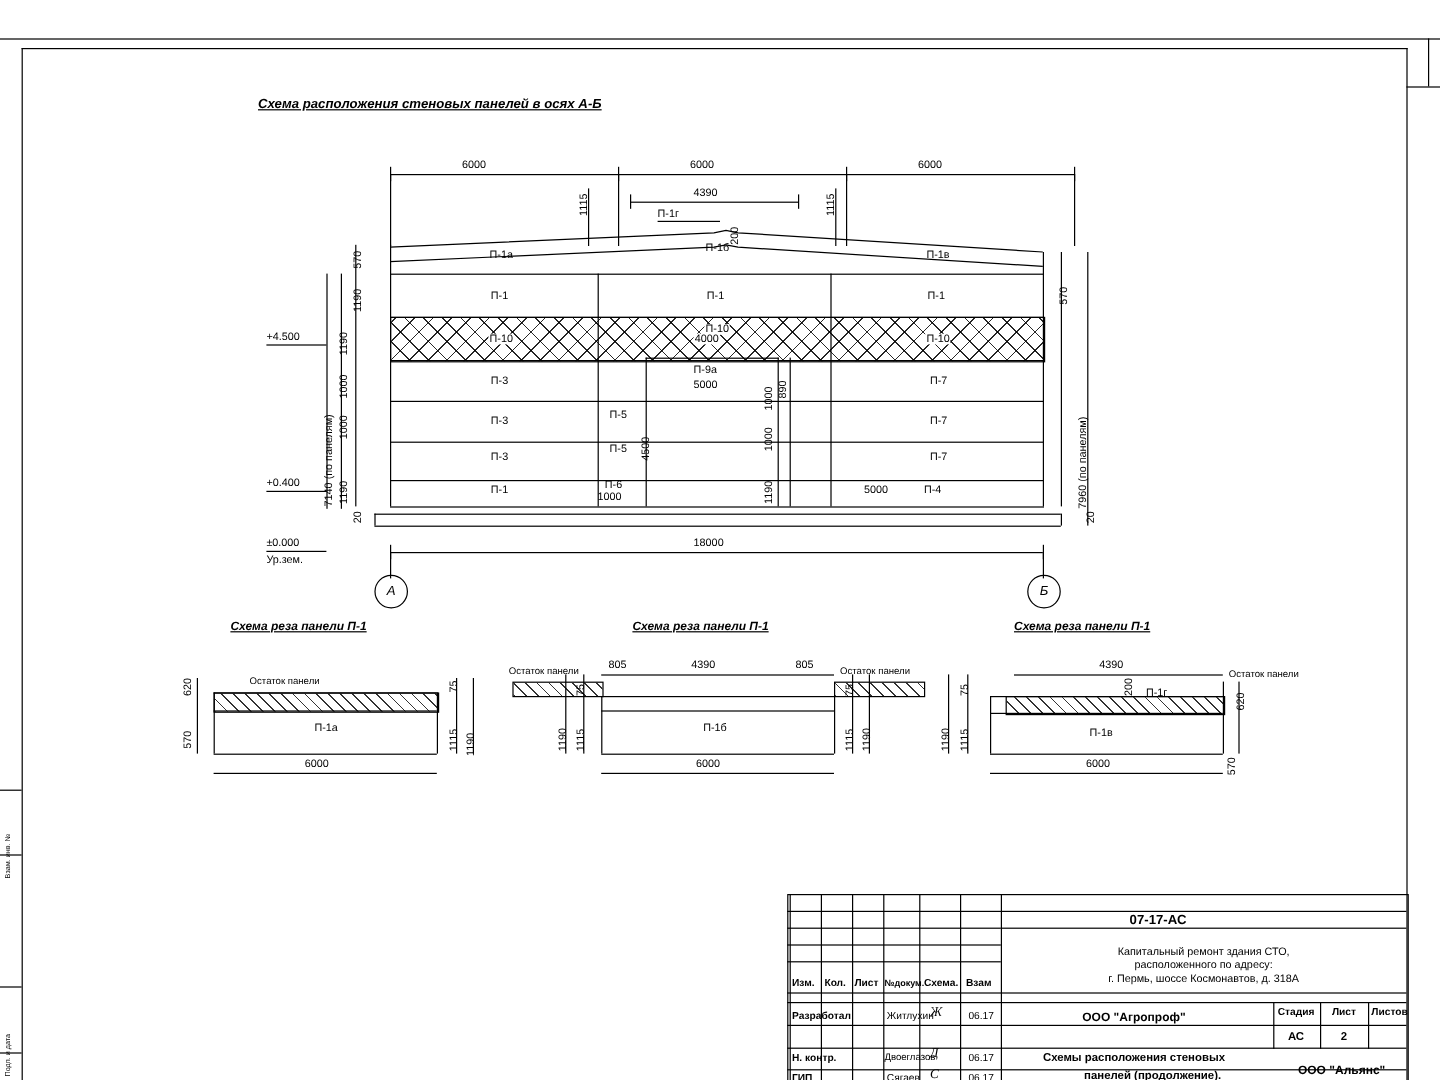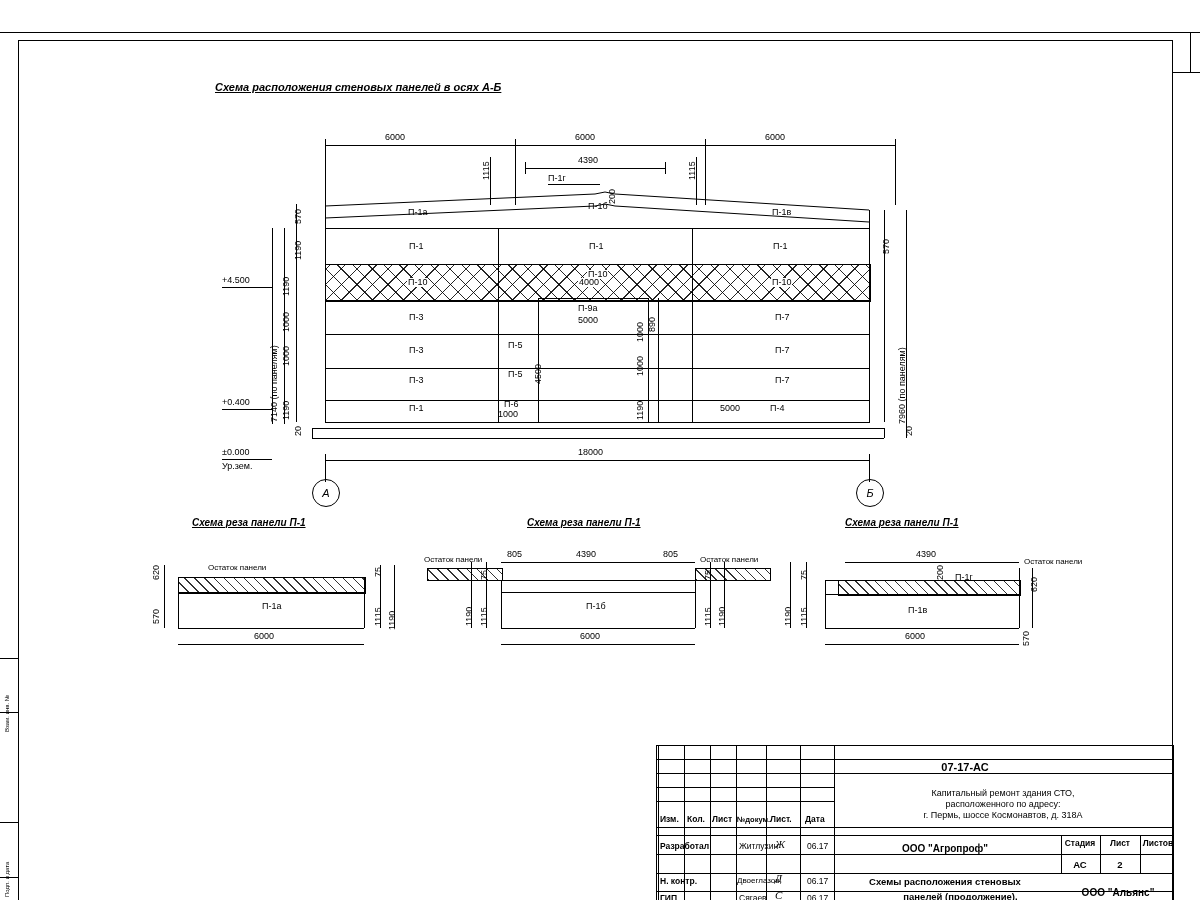--- a/index.html
+++ b/index.html
@@ -287,22 +287,22 @@
   <div class="t b c" style="left:965px;top:730px;font-size:11px;transform:translateX(-50%);text-align:center;">07-17-АС</div>
 
   <div class="t c" style="left:1003px;top:757px;font-size:9px;transform:translateX(-50%);">Капитальный ремонт здания СТО,</div>
   <div class="t c" style="left:1003px;top:768px;font-size:9px;transform:translateX(-50%);">расположенного по адресу:</div>
   <div class="t c" style="left:1003px;top:779px;font-size:9px;transform:translateX(-50%);">г. Пермь, шоссе Космонавтов, д. 318А</div>
 
   <div class="t b c" style="left:660px;top:783px;font-size:8.5px;">Изм.</div>
   <div class="t b c" style="left:687px;top:783px;font-size:8.5px;">Кол.</div>
   <div class="t b c" style="left:712px;top:783px;font-size:8.5px;">Лист</div>
   <div class="t b c" style="left:737px;top:784px;font-size:7.5px;">№докум.</div>
-  <div class="t b c" style="left:770px;top:783px;font-size:8.5px;">Лист.</div>
-  <div class="t b c" style="left:805px;top:783px;font-size:8.5px;">Дата</div>
+  <div class="t b c" style="left:770px;top:783px;font-size:8.5px;">Схема.</div>
+  <div class="t b c" style="left:805px;top:783px;font-size:8.5px;">Взам</div>
 
   <div class="t b" style="left:660px;top:810px;font-size:8.5px;">Разработал</div>
   <div class="t" style="left:739px;top:810px;font-size:8.5px;">Житлухин</div>
   <div class="hand" style="position:absolute;left:775px;top:806px;">Ж</div>
   <div class="t" style="left:807px;top:810px;font-size:8.5px;">06.17</div>
 
   <div class="t b" style="left:660px;top:845px;font-size:8.5px;">Н. контр.</div>
   <div class="t" style="left:737px;top:845px;font-size:8px;">Двоеглазов</div>
   <div class="hand" style="position:absolute;left:775px;top:840px;">Д</div>
   <div class="t" style="left:807px;top:845px;font-size:8.5px;">06.17</div>

